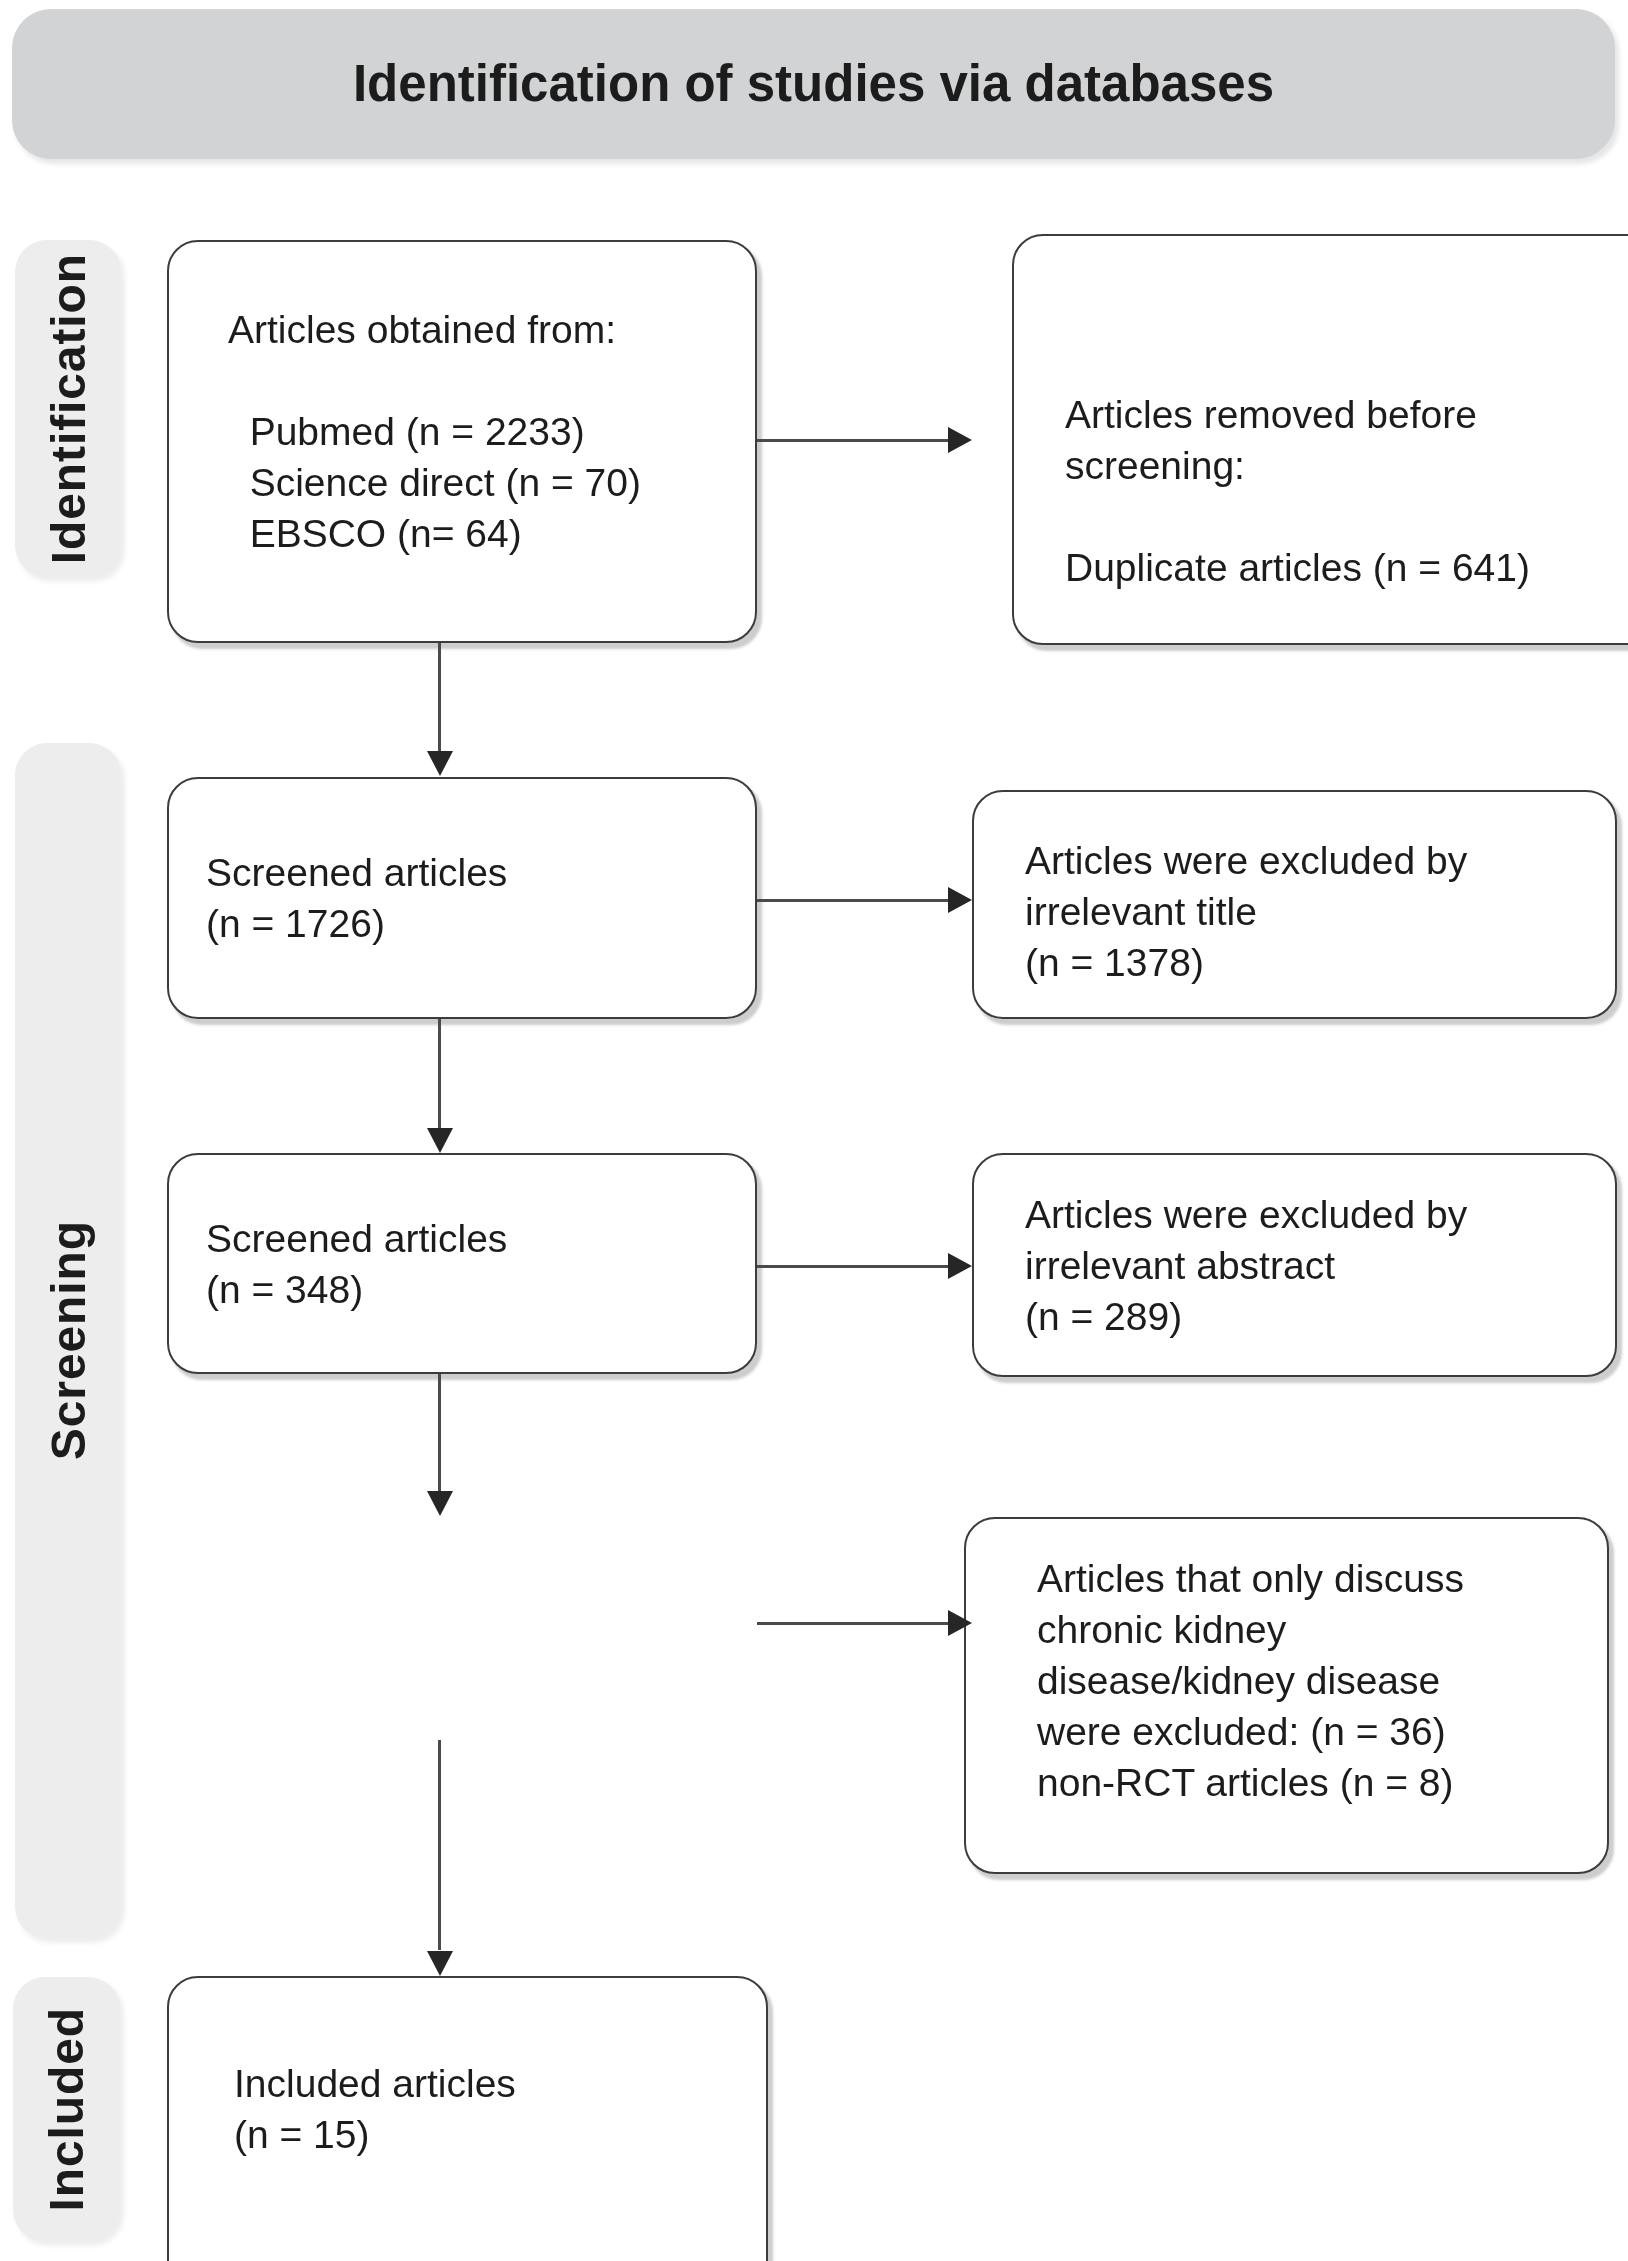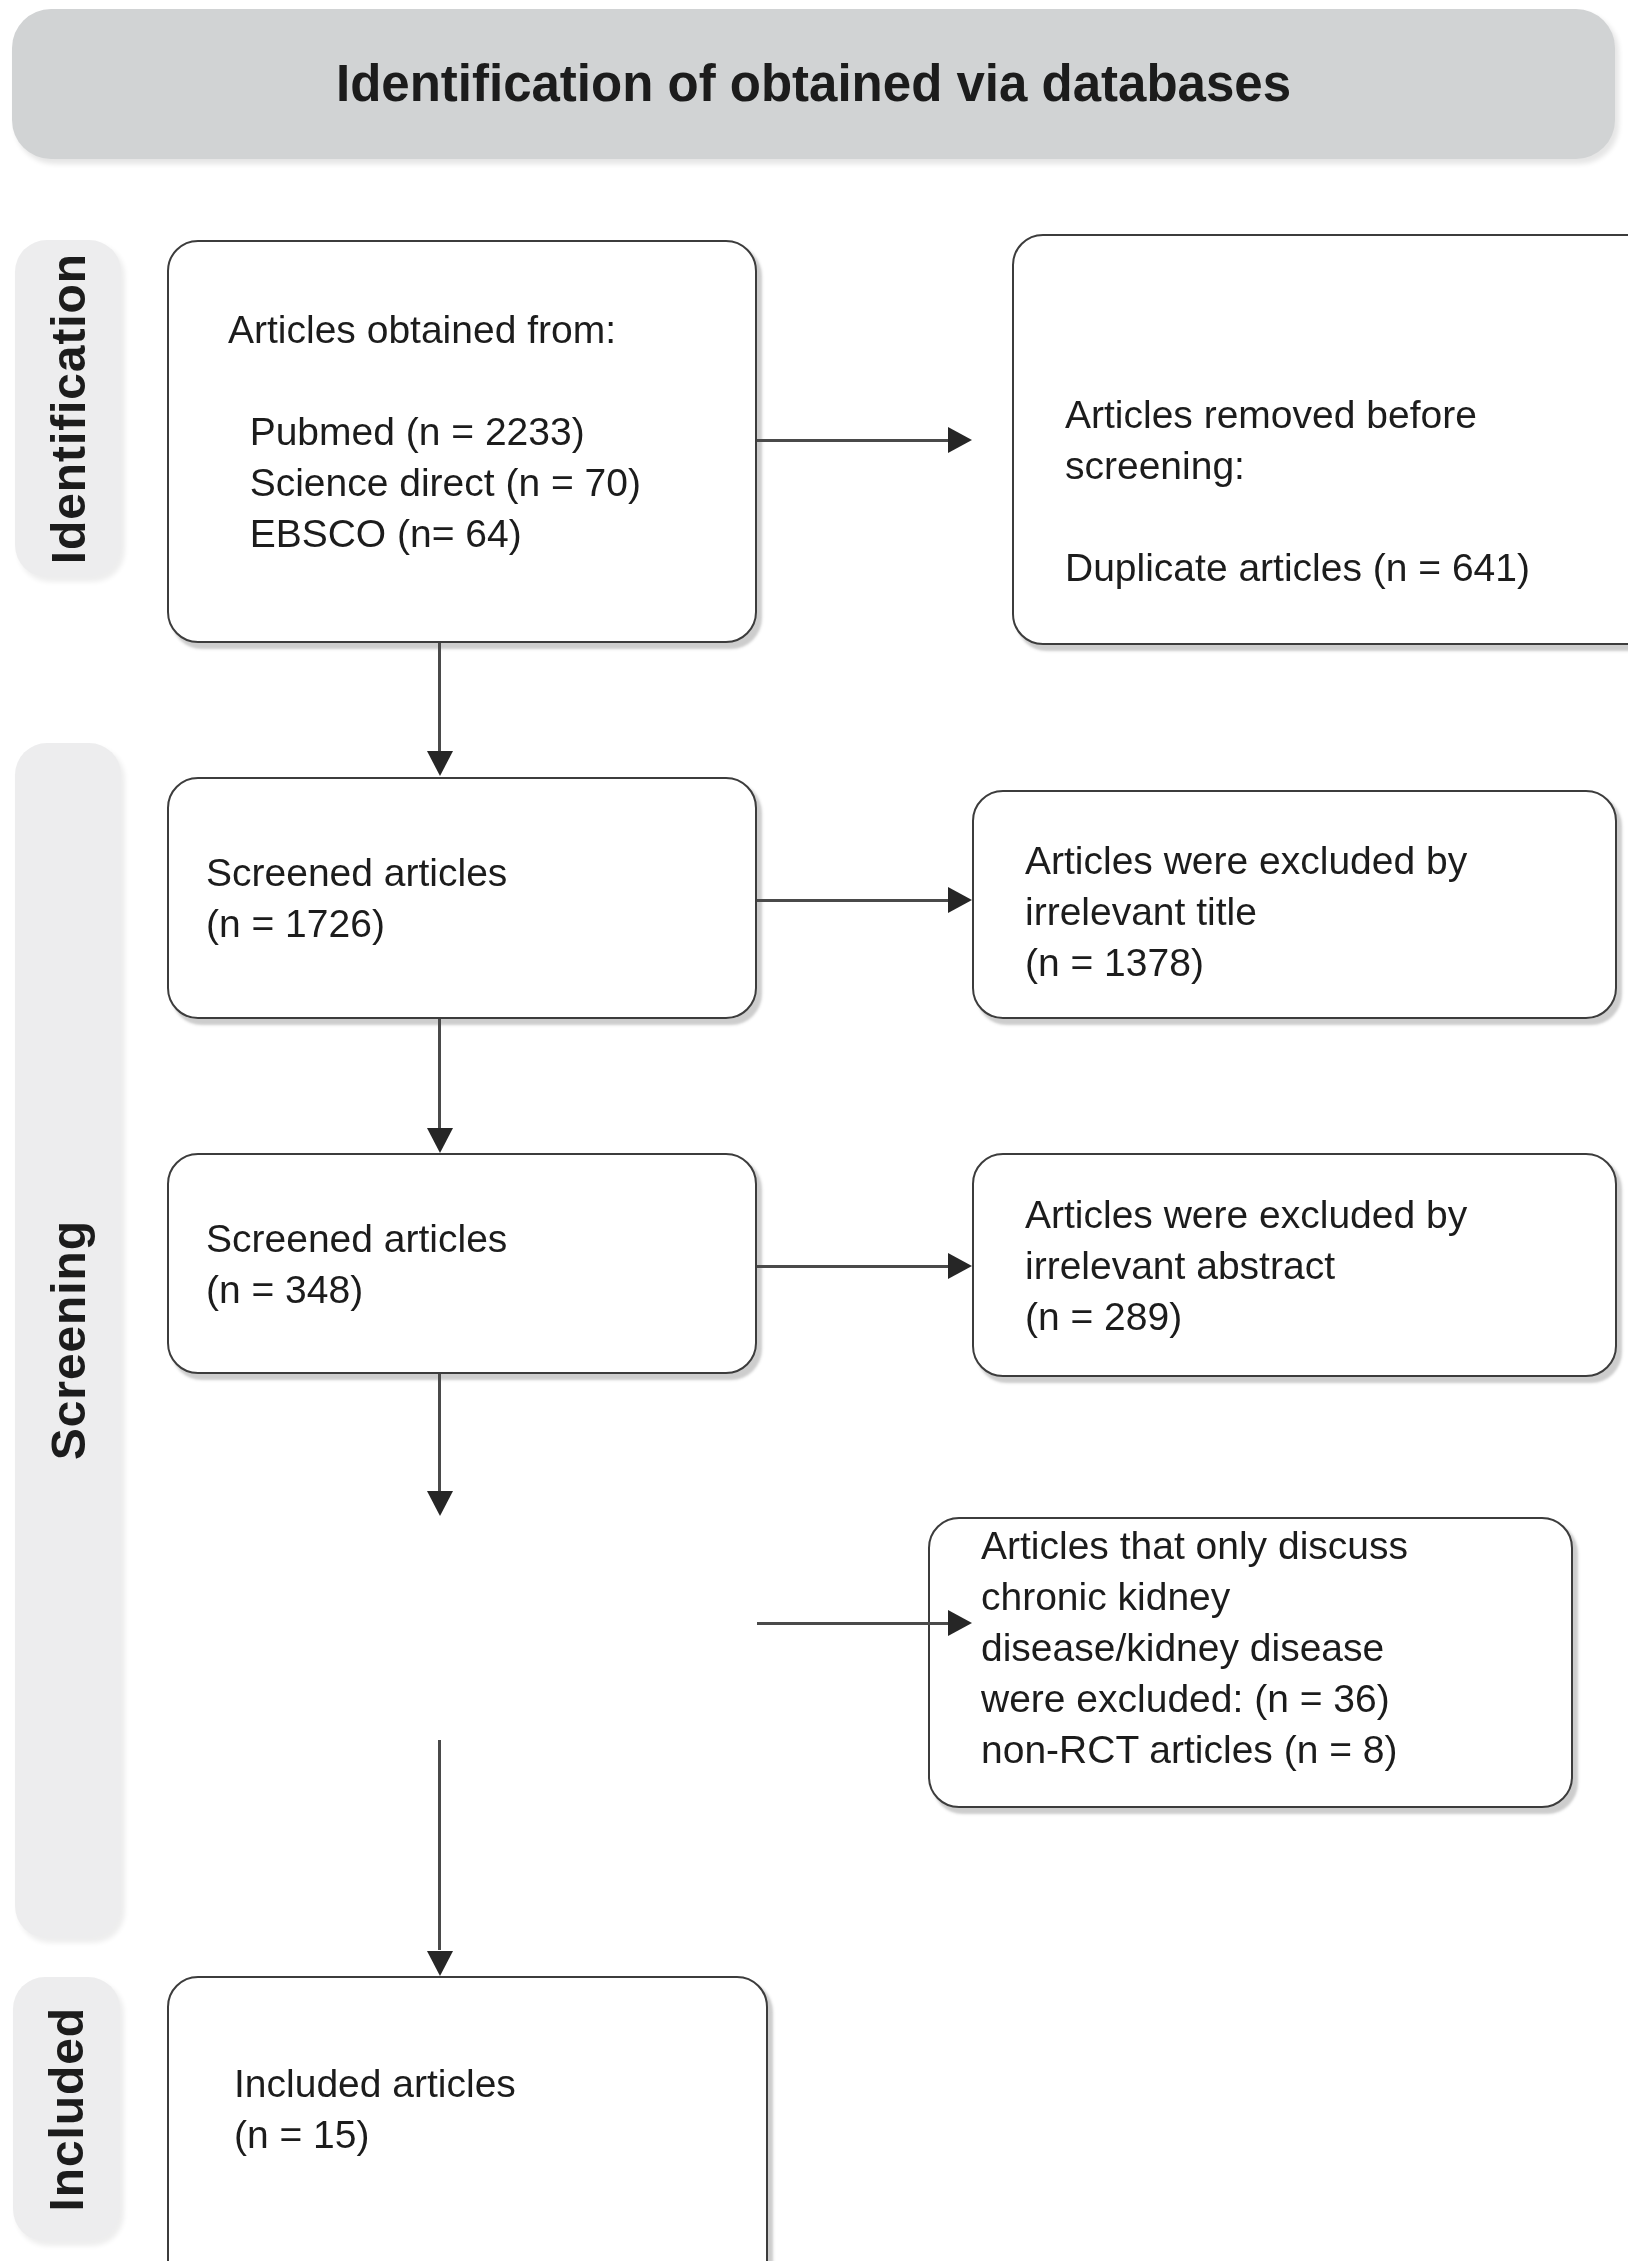--- a/index.html
+++ b/index.html
@@ -69,21 +69,21 @@
     border-top:13.6px solid transparent;
     border-bottom:13.6px solid transparent;
     border-left:24px solid var(--arrow);
   }
 </style>
 </head>
 <body>
 
 <div class="canvas">
 
-  <div class="header">Identification of obtained via databases</div>
+  <div class="header">Identification of studies via databases</div>
 
   <div class="stage" style="left:15.3px;top:240px;width:106px;height:337px;">
     <span class="stage-text">Identification</span>
   </div>
   <div class="stage" style="left:15.3px;top:743px;width:106px;height:1195px;">
     <span class="stage-text">Screening</span>
   </div>
   <div class="stage" style="left:12.8px;top:1977px;width:107px;height:264px;">
     <span class="stage-text">Included</span>
   </div>
@@ -124,21 +124,21 @@
 irrelevant title
 (n = 1378)</div>
   </div>
 
   <div class="flowbox side" style="left:972px;top:1153px;width:645px;height:224px;">
     <div class="box-text">Articles were excluded by
 irrelevant abstract
 (n = 289)</div>
   </div>
 
-  <div class="flowbox side" style="left:928px;top:1517px;width:645px;height:291px;">
+  <div class="flowbox side" style="left:964px;top:1517px;width:645px;height:357px;padding-left:20px;">
     <div class="box-text" style="transform:translateY(-15.3px);">Articles that only discuss
 chronic kidney
 disease/kidney disease
 were excluded: (n = 36)
 non-RCT articles (n = 8)</div>
   </div>
 
   <div>
     <div class="vline" style="left:438px;top:643px;height:111px;"></div>
     <div class="head-down" style="left:427px;top:751px;"></div>

